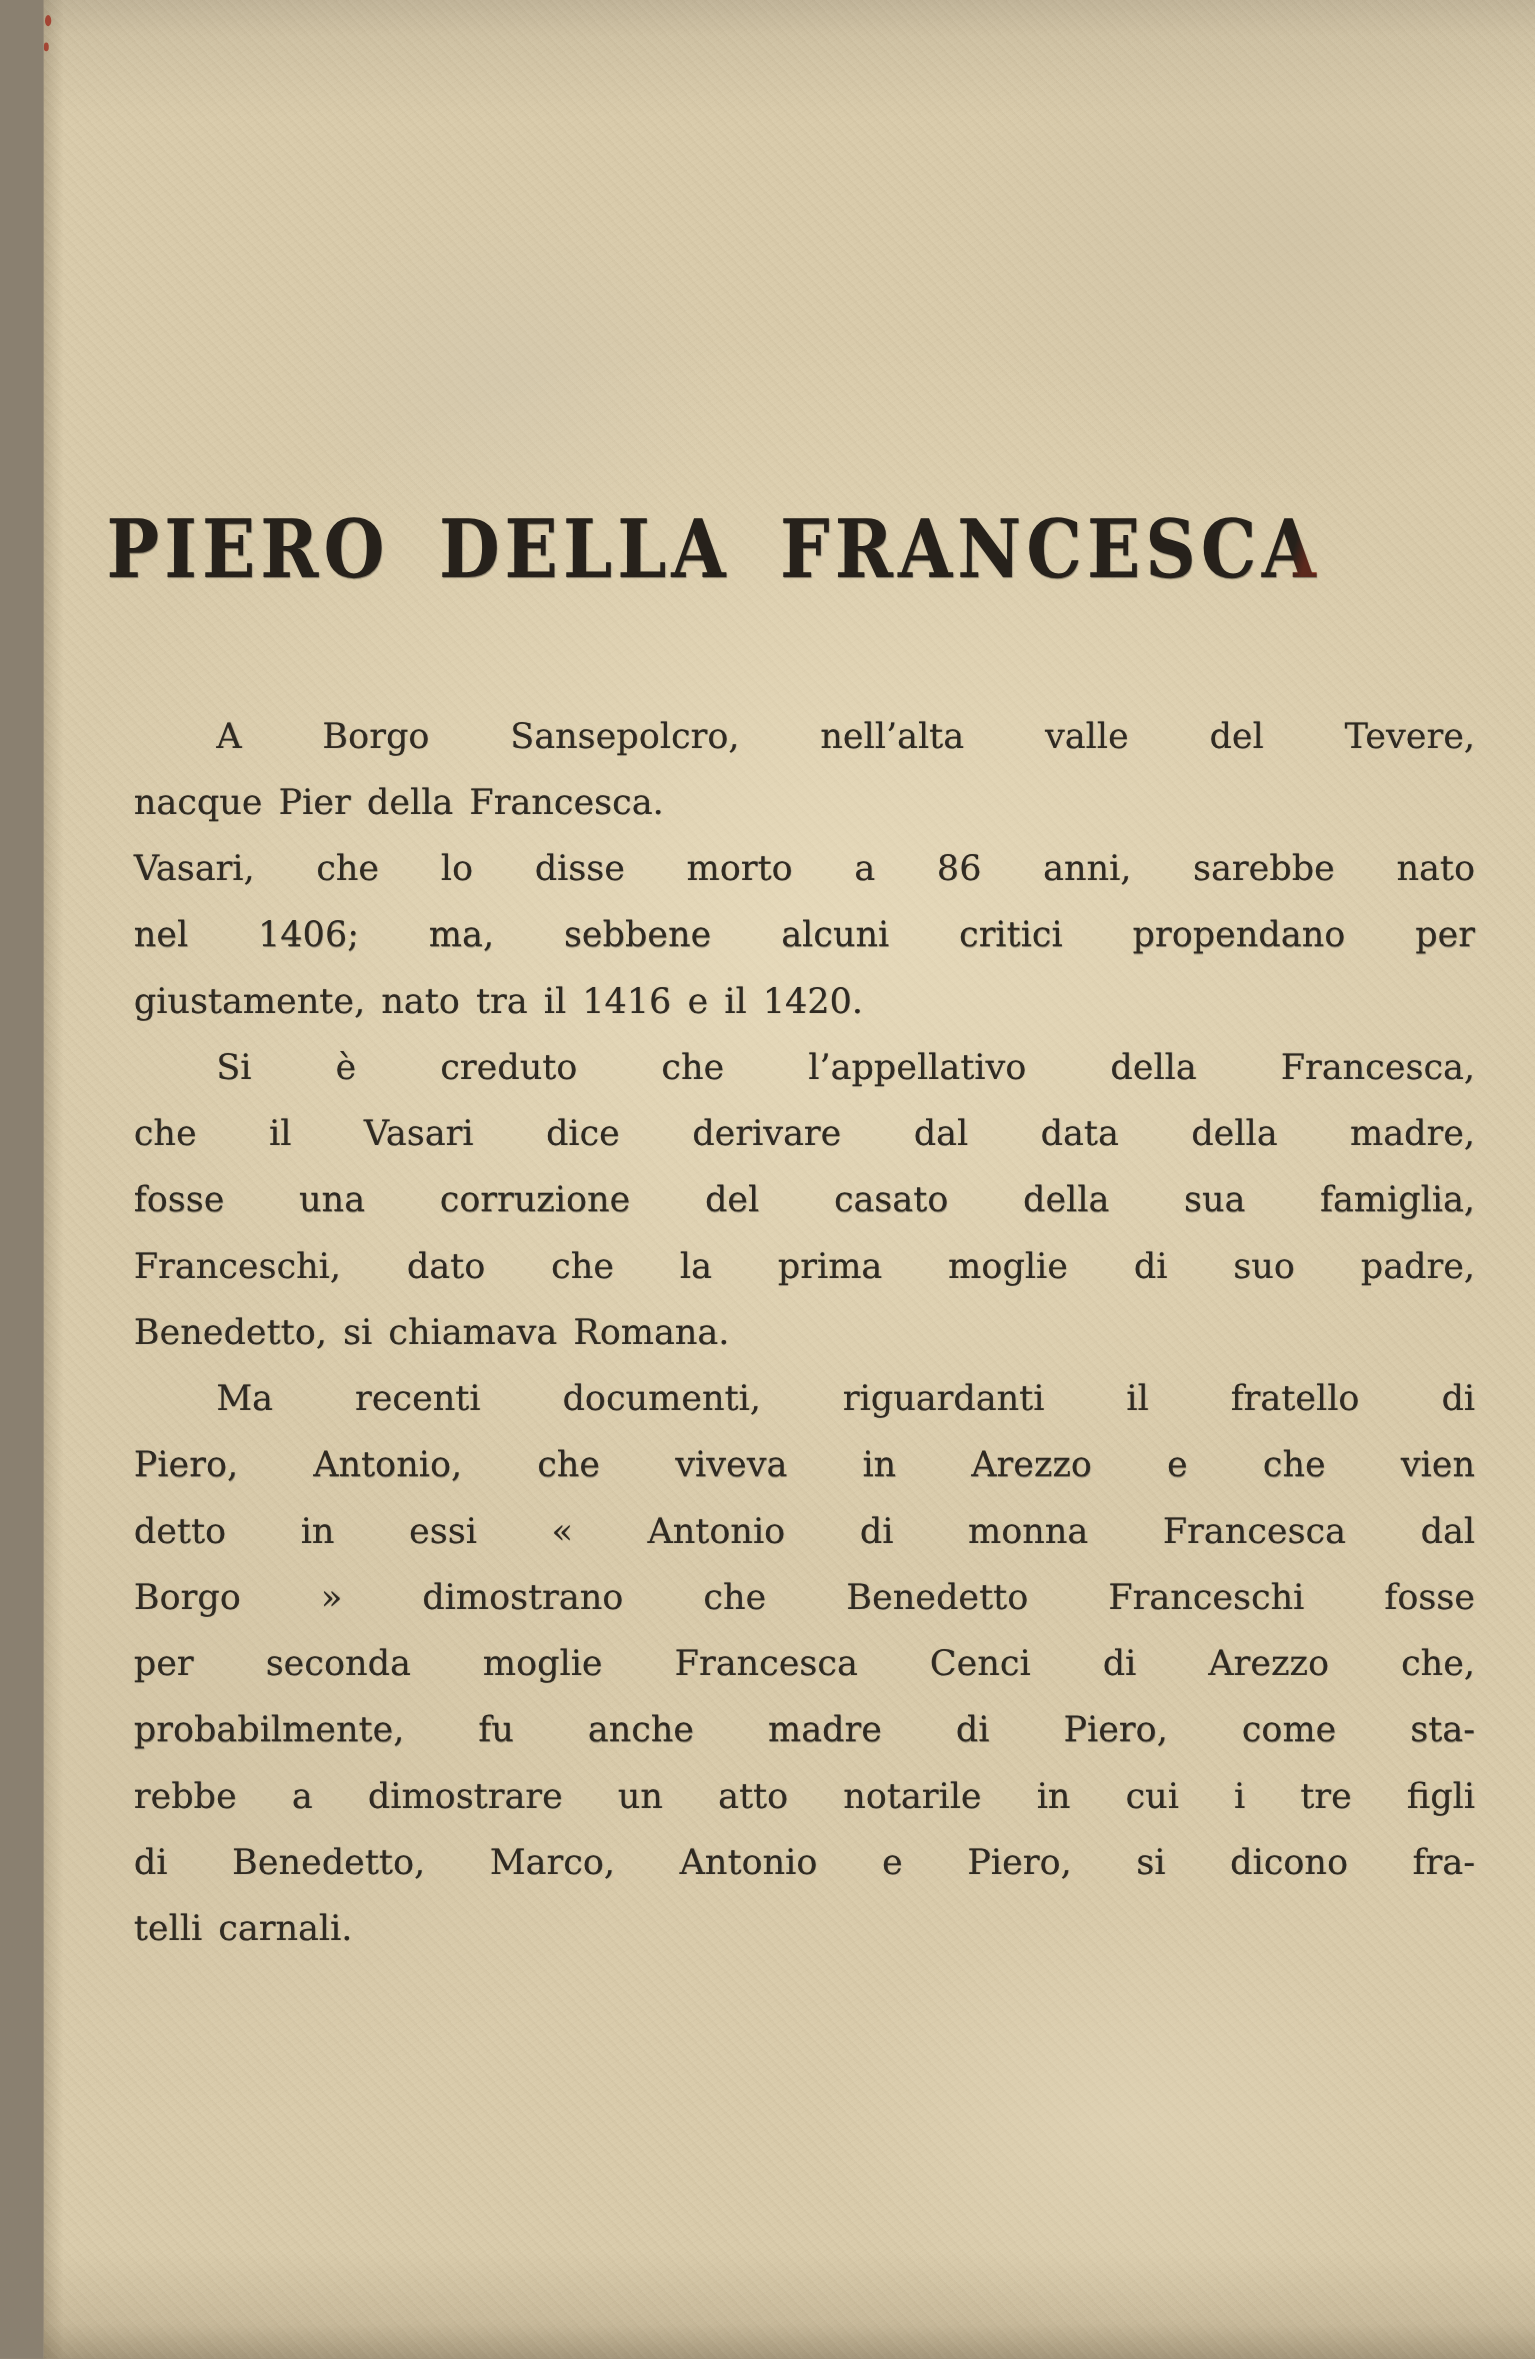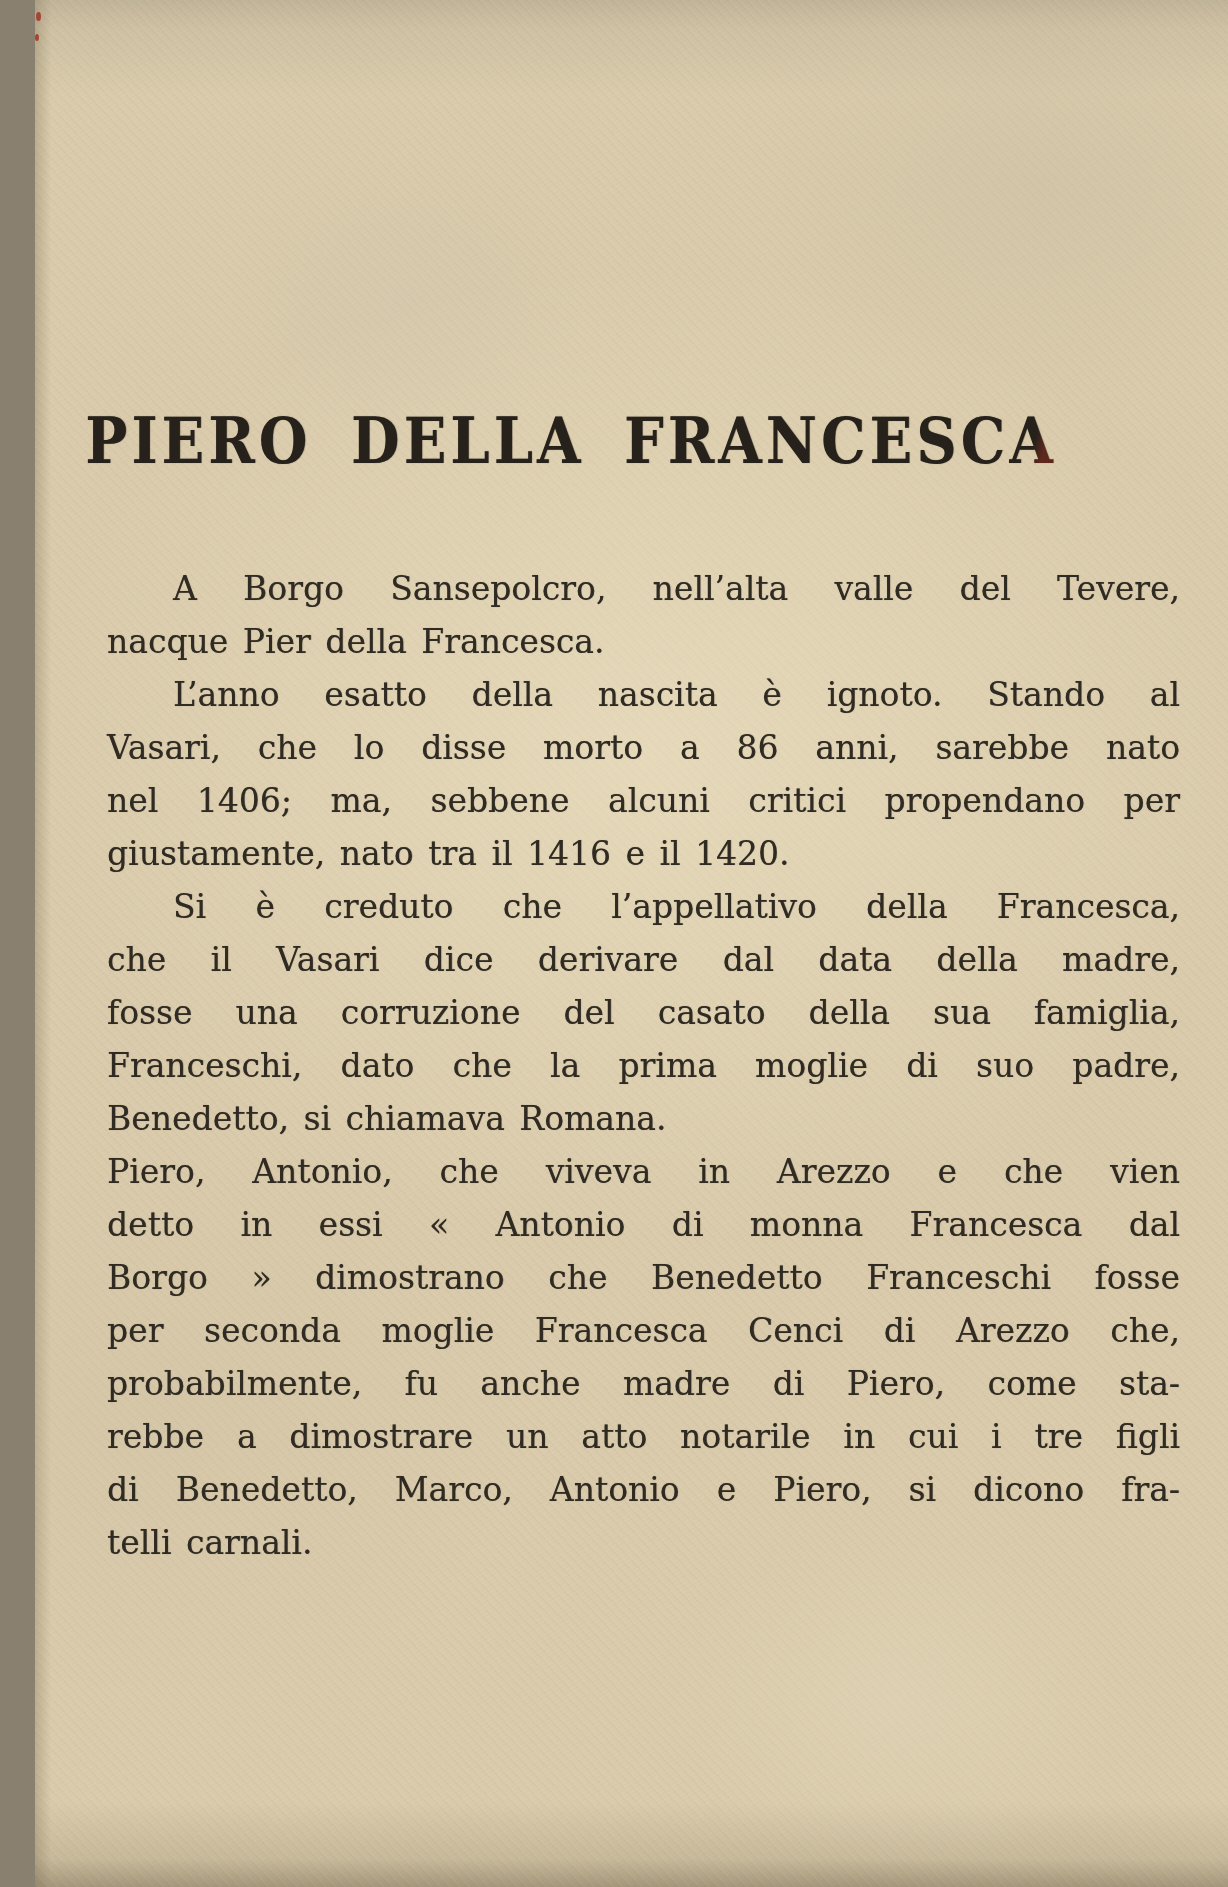--- a/index.html
+++ b/index.html
@@ -68,21 +68,21 @@
     background: linear-gradient(108deg, #26211b 0%, #26211b 52%, #93301f 70%, #8a2d1d 100%);
     -webkit-background-clip: text;
     background-clip: text;
   }
 
   .body-text {
     position: absolute;
     top: 562px;
     left: 72px;
     width: 1073px;
-    font-size: 33px;
+    font-size: 28px;
     line-height: 53px;
     text-shadow: 0.3px 0.3px 0.7px rgba(47,42,34,0.55);
   }
   .line {
     text-align: justify;
     text-align-last: justify;
     word-spacing: 4px;
   }
   .line.first { text-indent: 66px; }
   .line.last  { text-align-last: left; }
@@ -98,35 +98,35 @@
   <h1 class="title"><span>PIERO DELLA FRANCESC</span><span class="red-edge">A</span></h1>
 
   <div class="body-text">
 
     <div class="paragraph">
       <div class="line first">A Borgo Sansepolcro, nell’alta valle del Tevere,</div>
       <div class="line last">nacque Pier della Francesca.</div>
     </div>
 
     <div class="paragraph">
-      <div class="line first">L’anno esatto della nascita è ignoto. Stando al</div>
       <div class="line">Vasari, che lo disse morto a 86 anni, sarebbe nato</div>
       <div class="line">nel 1406; ma, sebbene alcuni critici propendano per</div>
       <div class="line last">giustamente, nato tra il 1416 e il 1420.</div>
     </div>
 
     <div class="paragraph">
       <div class="line first">Si è creduto che l’appellativo della Francesca,</div>
       <div class="line">che il Vasari dice derivare dal data della madre,</div>
       <div class="line">fosse una corruzione del casato della sua famiglia,</div>
       <div class="line">Franceschi, dato che la prima moglie di suo padre,</div>
       <div class="line last">Benedetto, si chiamava Romana.</div>
     </div>
 
     <div class="paragraph">
+      <div class="line first">Ma recenti documenti, riguardanti il fratello di</div>
       <div class="line">Piero, Antonio, che viveva in Arezzo e che vien</div>
       <div class="line">detto in essi « Antonio di monna Francesca dal</div>
       <div class="line">Borgo » dimostrano che Benedetto Franceschi fosse</div>
       <div class="line">per seconda moglie Francesca Cenci di Arezzo che,</div>
       <div class="line">probabilmente, fu anche madre di Piero, come sta-</div>
       <div class="line">rebbe a dimostrare un atto notarile in cui i tre figli</div>
       <div class="line">di Benedetto, Marco, Antonio e Piero, si dicono fra-</div>
       <div class="line last">telli carnali.</div>
     </div>
 

